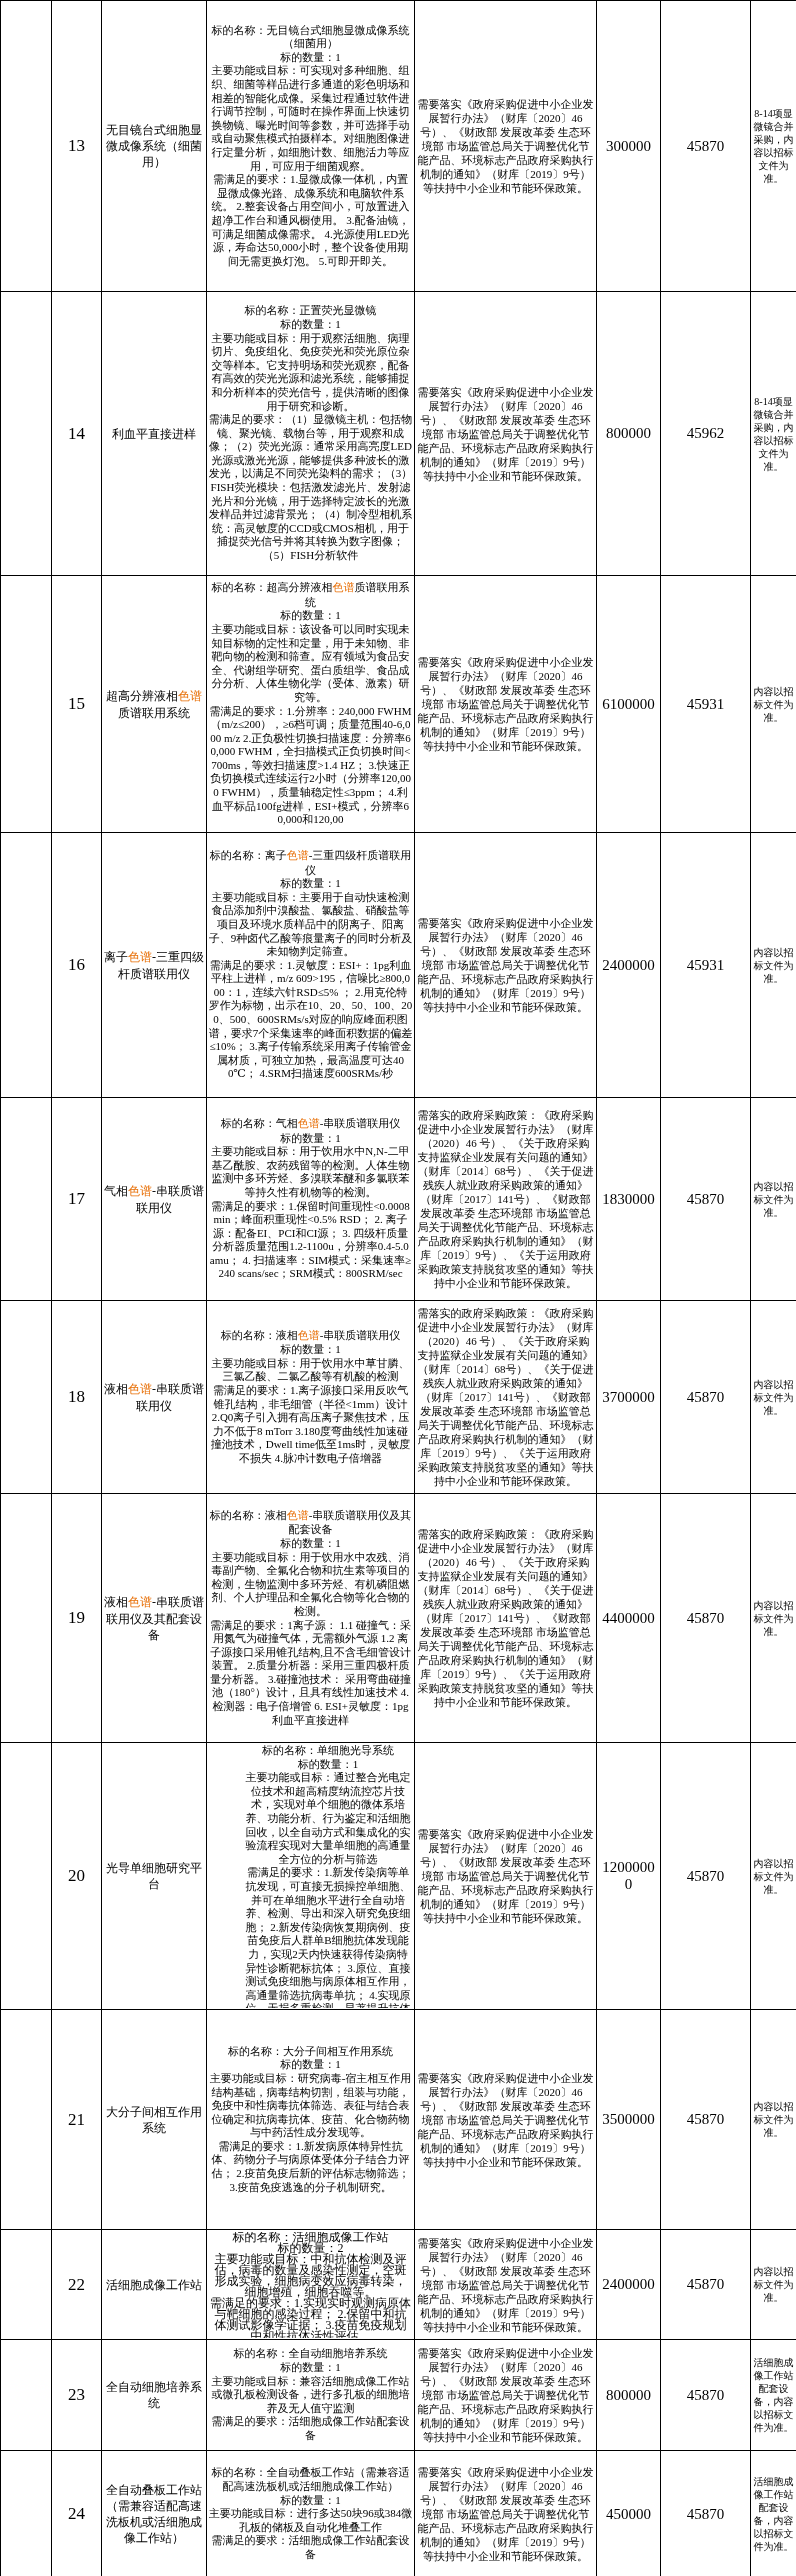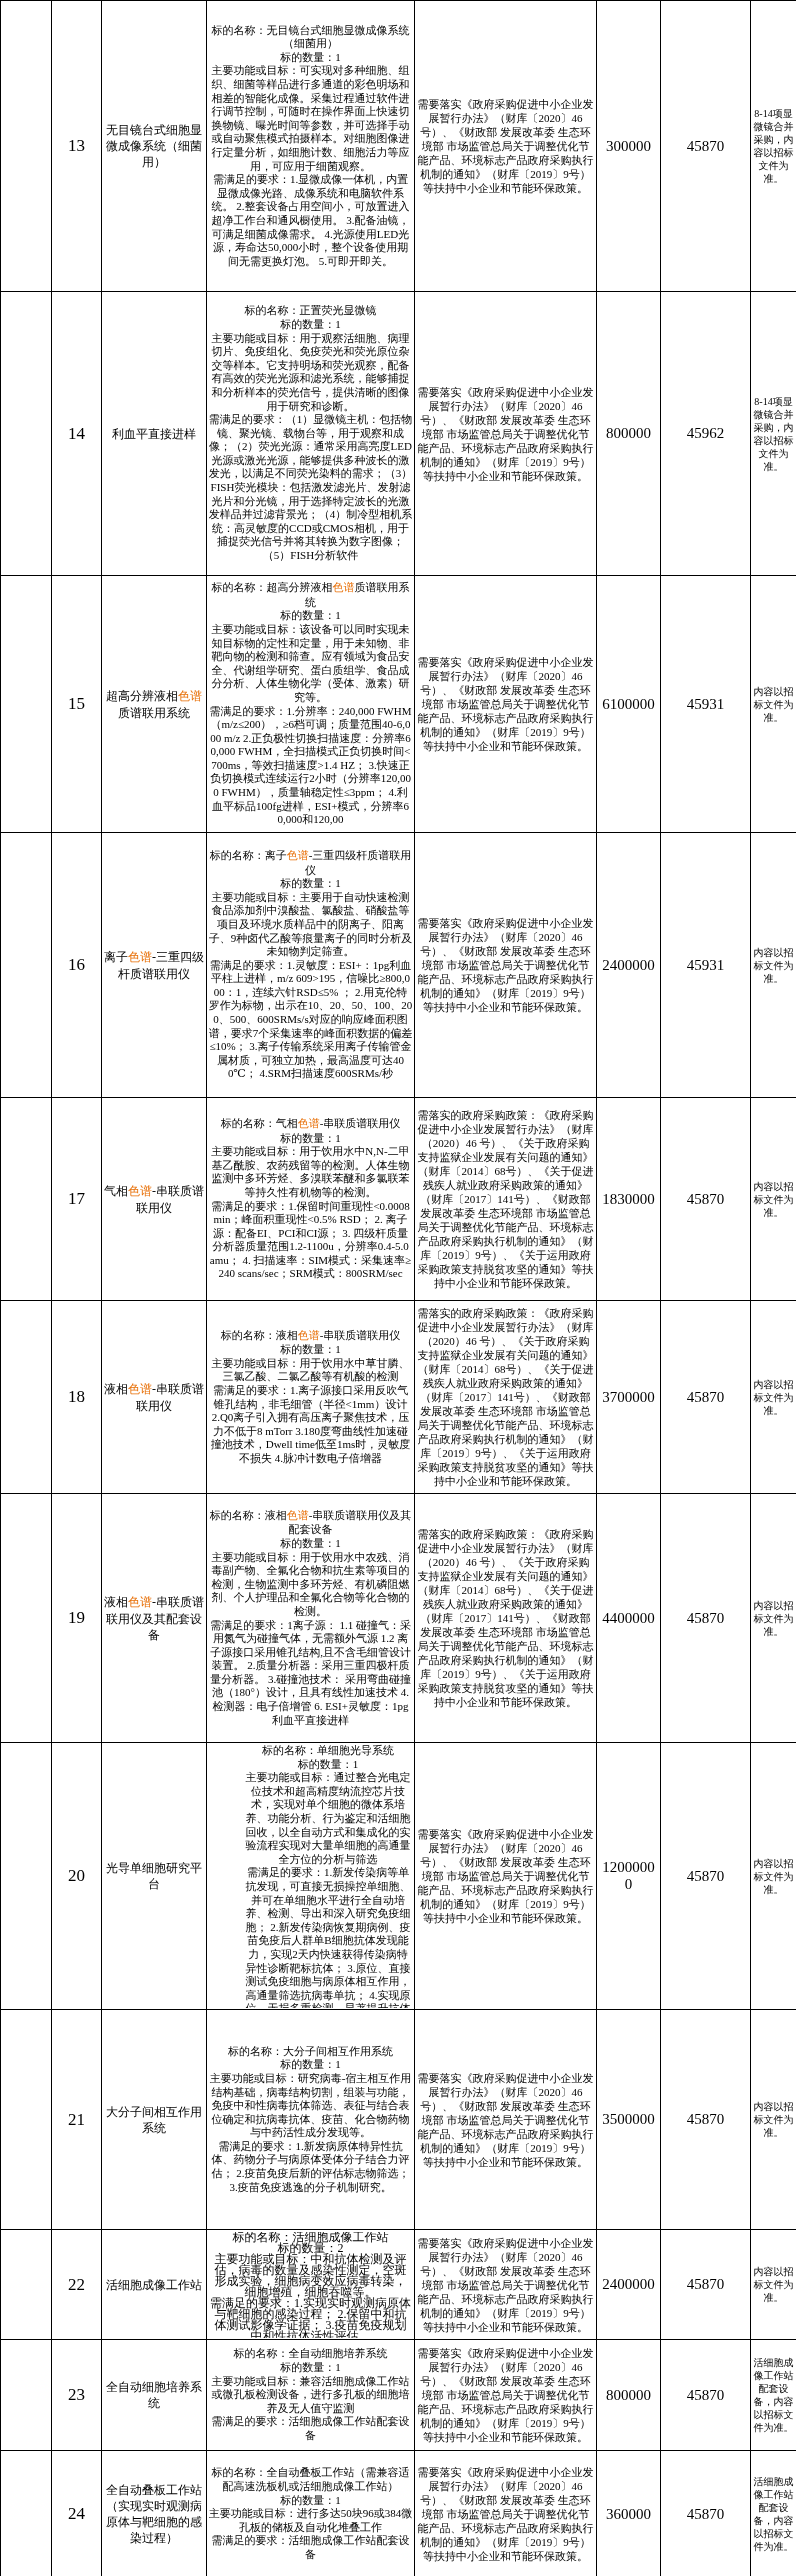--- a/index.html
+++ b/index.html
@@ -238,31 +238,31 @@
         <td class="col-policy">
           <div class="wrap" style="max-height: 108px;">需要落实《政府采购促进中小企业发展暂行办法》（财库〔2020〕46号）、《财政部 发展改革委 生态环境部 市场监管总局关于调整优化节能产品、环境标志产品政府采购执行机制的通知》（财库〔2019〕9号）等扶持中小企业和节能环保政策。</div>
         </td>
         <td class="col-budget">800000</td>
         <td class="col-date">45870</td>
         <td class="col-remark">活细胞成像工作站配套设备，内容以招标文件为准。</td>
       </tr>
       <tr style="height: 127px;">
         <td class="col-blank"></td>
         <td class="col-no">24</td>
-        <td class="col-name">全自动叠板工作站（实现实时观测病原体与靶细胞的感染过程）</td>
+        <td class="col-name">全自动叠板工作站（需兼容适配高速洗板机或活细胞成像工作站）</td>
         <td class="col-spec">
           <div class="wrap" style="max-height: 124px;">
             <div class="para">标的名称：全自动叠板工作站（需兼容适配高速洗板机或活细胞成像工作站）</div>
             <div class="para">标的数量：1</div>
             <div class="para">主要功能或目标：进行多达50块96或384微孔板的储板及自动化堆叠工作</div>
             <div class="para">需满足的要求：活细胞成像工作站配套设备</div>
           </div>
         </td>
         <td class="col-policy">
           <div class="wrap" style="max-height: 124px;">需要落实《政府采购促进中小企业发展暂行办法》（财库〔2020〕46号）、《财政部 发展改革委 生态环境部 市场监管总局关于调整优化节能产品、环境标志产品政府采购执行机制的通知》（财库〔2019〕9号）等扶持中小企业和节能环保政策。</div>
         </td>
-        <td class="col-budget">360000</td>
+        <td class="col-budget">450000</td>
         <td class="col-date">45870</td>
         <td class="col-remark">活细胞成像工作站配套设备，内容以招标文件为准。</td>
       </tr>
     </tbody>
 </table>
 
 
 </body></html>

